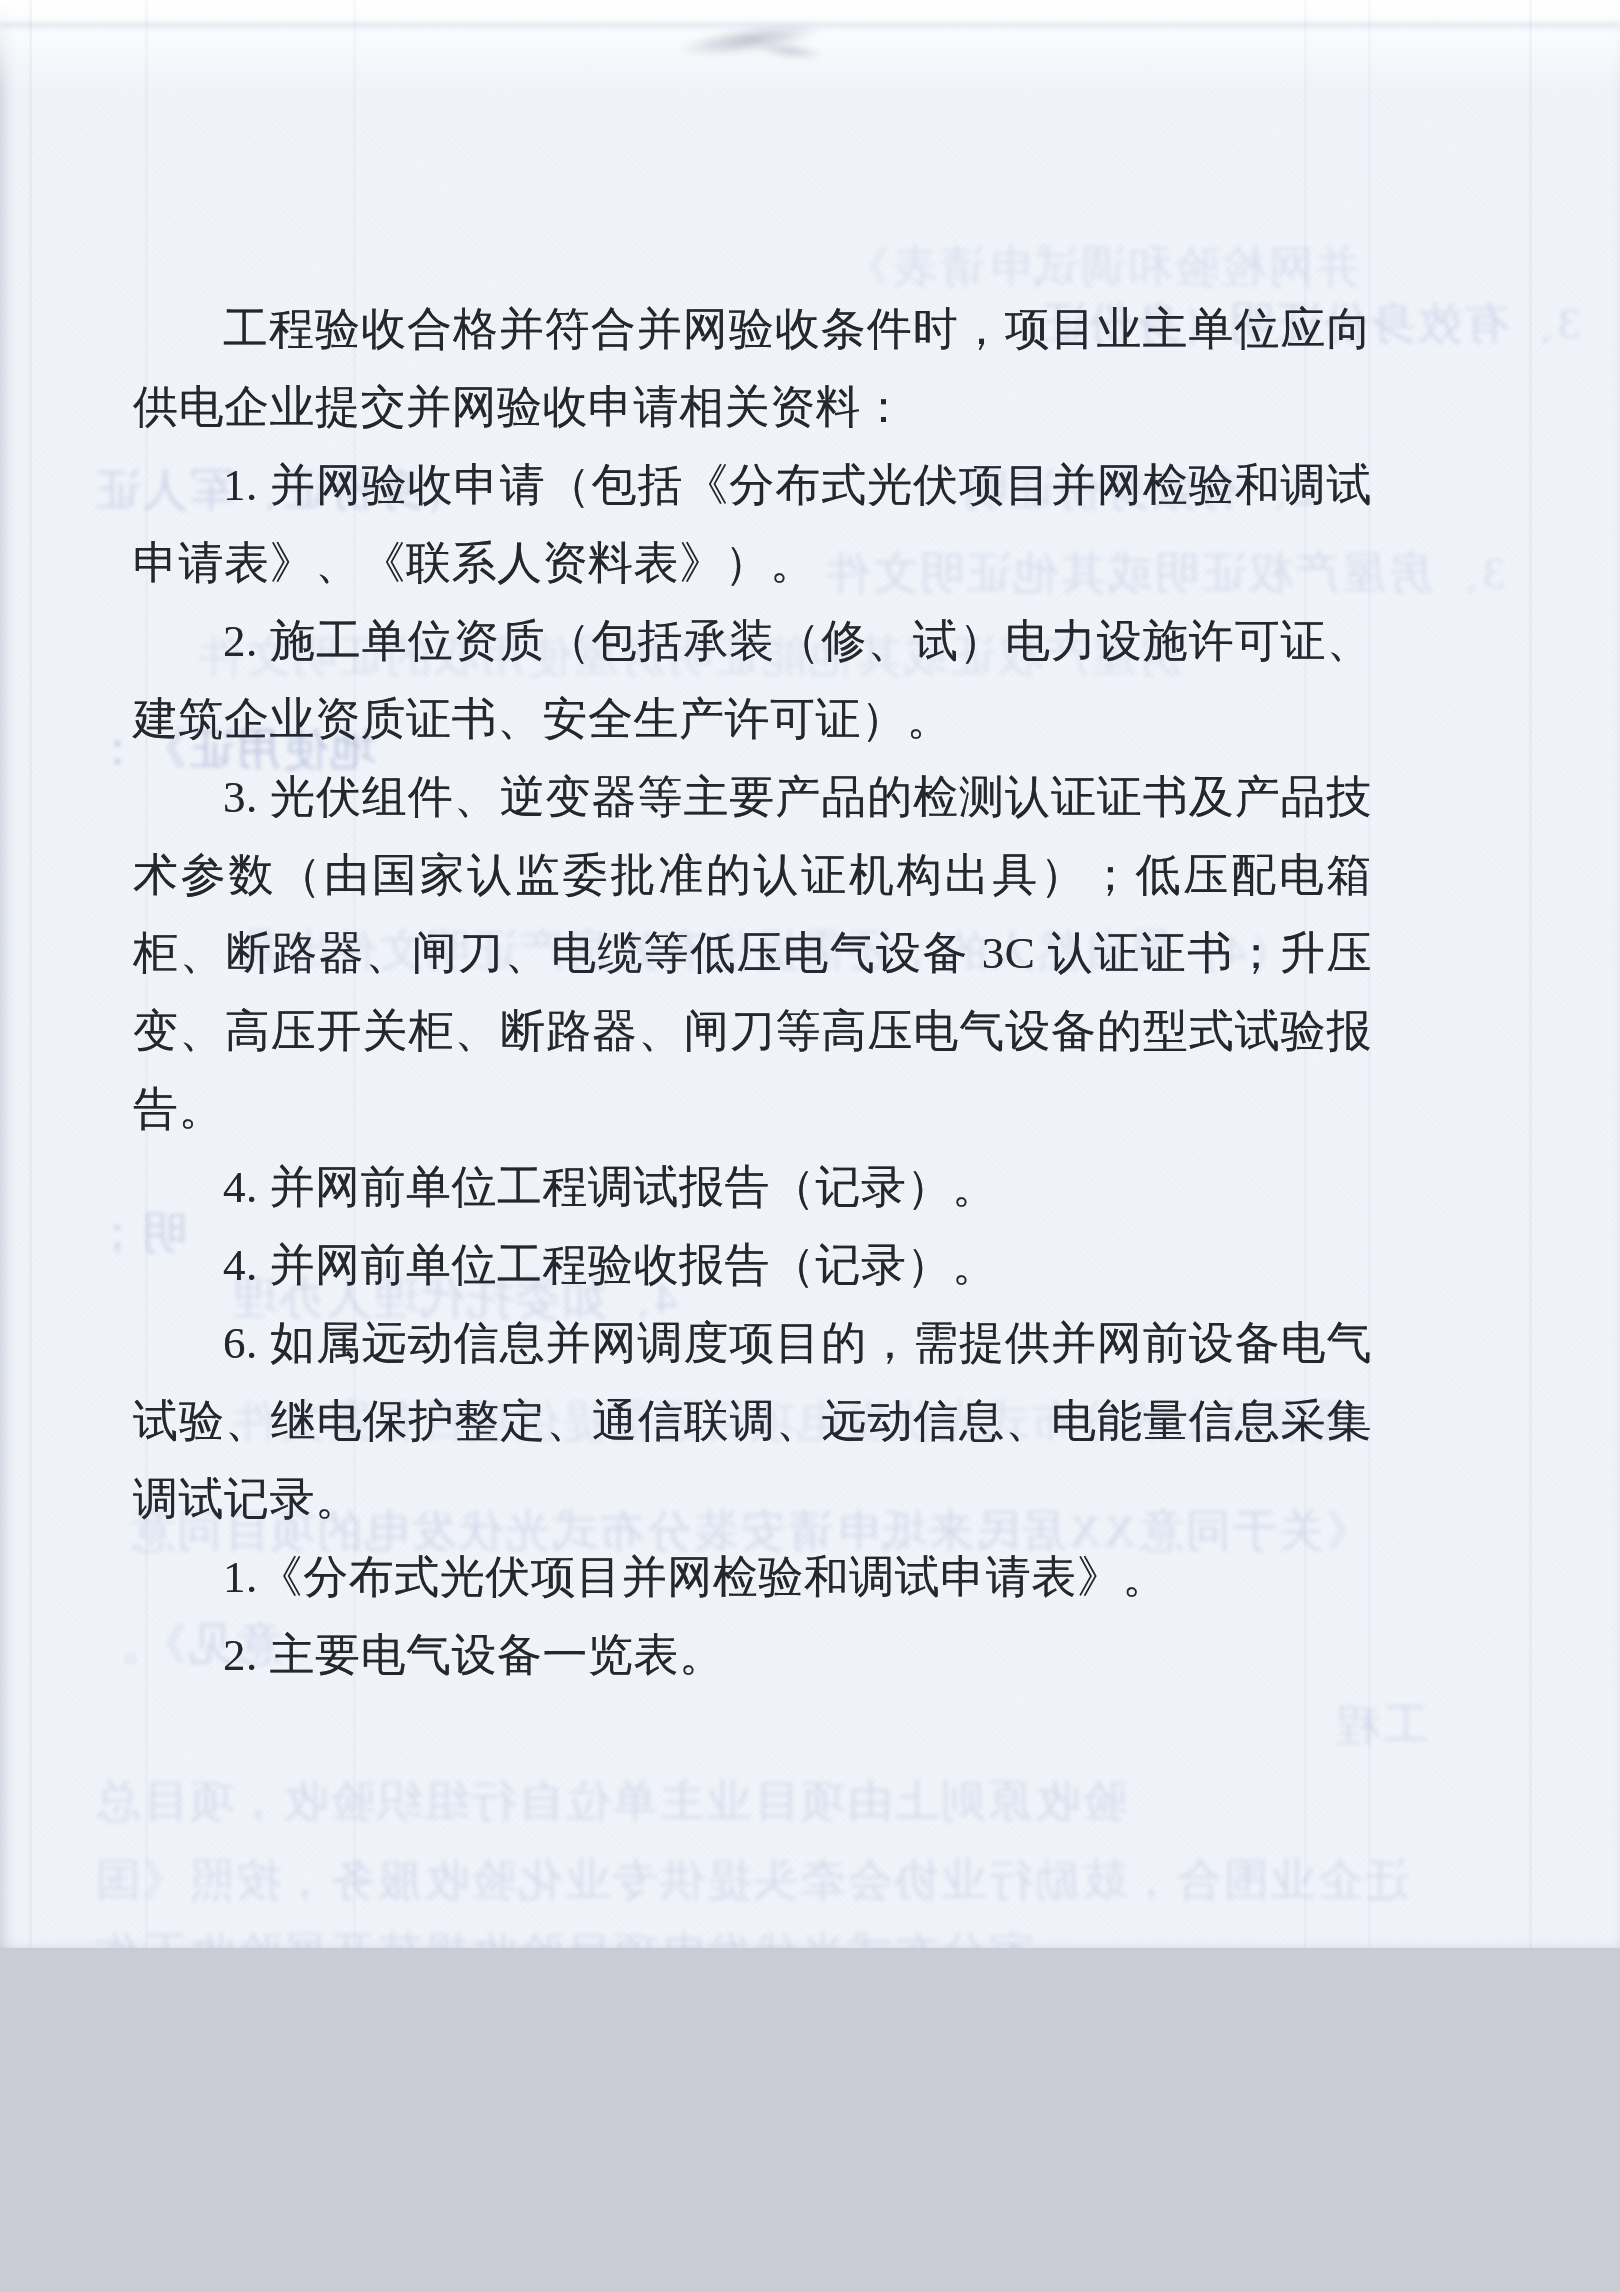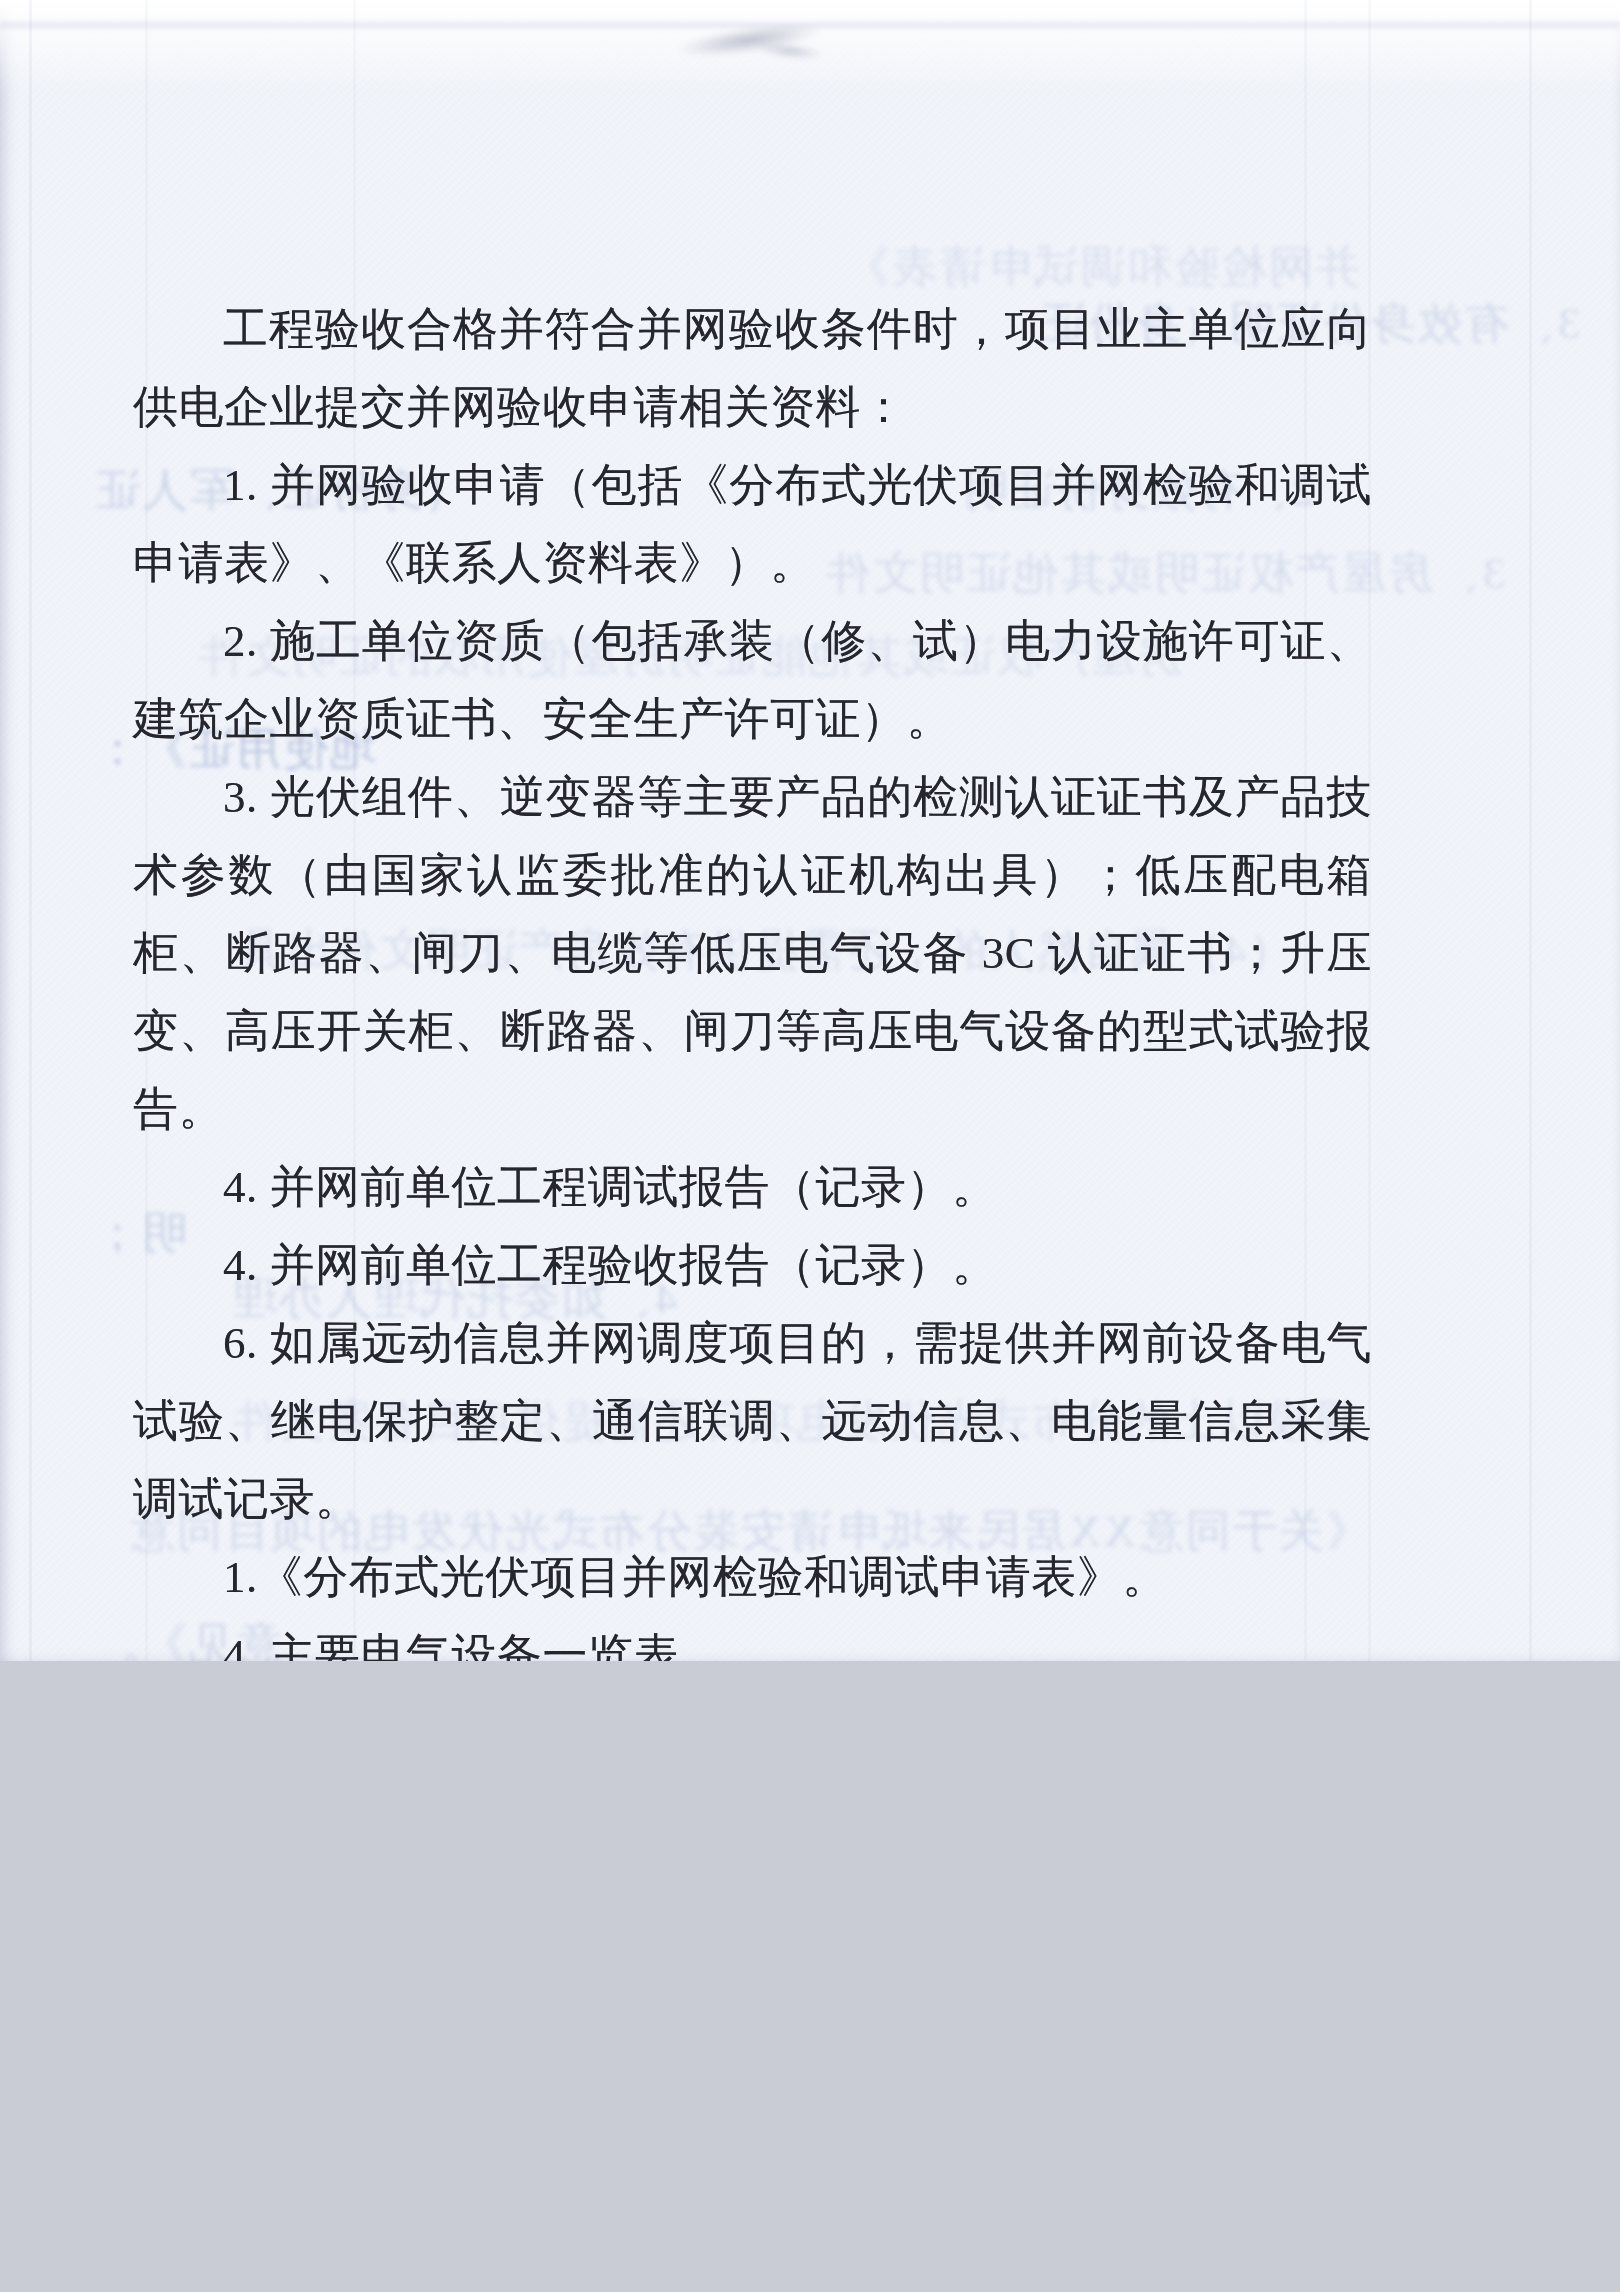--- a/index.html
+++ b/index.html
@@ -1,18 +1,18 @@
 <!DOCTYPE html>
 <html lang="zh"><head>
 <meta charset="utf-8">
 <style>
   html,body{margin:0;padding:0;background:#c9ccd4;}
   .page{
     position:relative;
-    width:1620px;height:1661px;
+    width:1620px;height:1948px;
     margin:0 auto;
     background:#f1f4f9;
     overflow:hidden;
     font-family:"Liberation Serif","DejaVu Serif",serif;
     
     background-image:
       repeating-linear-gradient(45deg, rgba(160,170,200,0.018) 0 2px, rgba(255,255,255,0.02) 2px 3.9px),
       repeating-linear-gradient(-45deg, rgba(160,170,200,0.014) 0 2.9px, rgba(255,255,255,0.02) 2.9px 5.9px);
     box-shadow: inset 13.7px 0 13.7px -9.8px rgba(110,120,155,0.28),
                 inset -7.8px 0 11.8px -9.8px rgba(120,130,160,0.18),
@@ -103,19 +103,19 @@
 
   <main class="text-block">
     <p class="para">工程验收合格并符合并网验收条件时，项目业主单位应向供电企业提交并网验收申请相关资料：</p>
     <p class="para">1. 并网验收申请（包括《分布式光伏项目并网检验和调试申请表》、《联系人资料表》）。</p>
     <p class="para">2. 施工单位资质（包括承装（修、试）电力设施许可证、建筑企业资质证书、安全生产许可证）。</p>
     <p class="para">3. 光伏组件、逆变器等主要产品的检测认证证书及产品技术参数（由国家认监委批准的认证机构出具）；低压配电箱柜、断路器、闸刀、电缆等低压电气设备 3C 认证证书；升压变、高压开关柜、断路器、闸刀等高压电气设备的型式试验报告。</p>
     <p class="para">4. 并网前单位工程调试报告（记录）。</p>
     <p class="para">4. 并网前单位工程验收报告（记录）。</p>
     <p class="para">6. 如属远动信息并网调度项目的，需提供并网前设备电气试验、继电保护整定、通信联调、远动信息、电能量信息采集调试记录。</p>
     <p class="para">1.《分布式光伏项目并网检验和调试申请表》。</p>
-    <p class="para">4. 主要电气设备一览表。</p>
+    <p class="para">2. 主要电气设备一览表。</p>
   </main>
 
   <div class="page-number">— 6 —</div>
 
 </div>
 
 
 </body></html>

